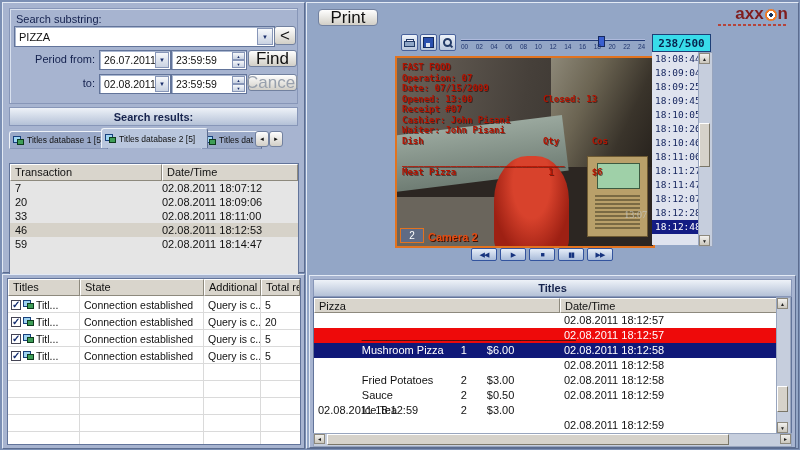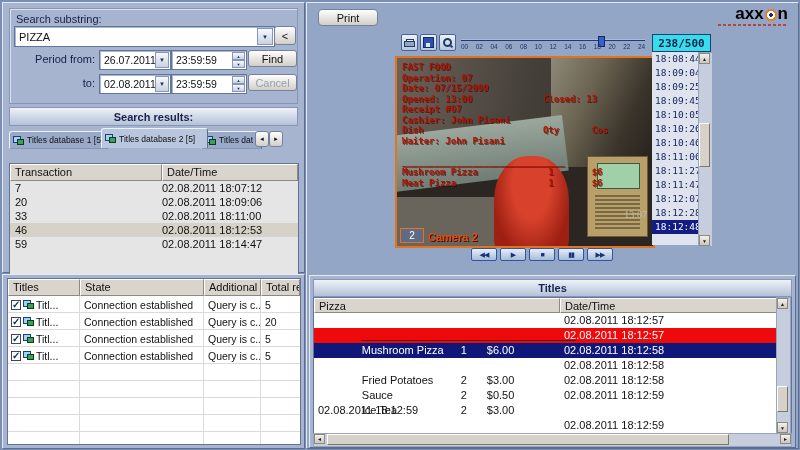--- a/index.html
+++ b/index.html
@@ -14,21 +14,21 @@
   .groupbox{position:absolute;left:6px;top:5px;width:287px;height:94px;border:1px solid #8796b8;box-shadow:inset 1px 1px 0 #d9e1ef}
   .lbl{position:absolute;color:#13204d;white-space:nowrap}
   .field{position:absolute;background:#fff;border:1px solid #62749a;box-shadow:inset 1px 1px 0 #aab7d0;
          display:flex;align-items:center;padding-left:4px;overflow:hidden}
   .drop-btn{position:absolute;right:1px;top:1px;bottom:1px;width:16px;background:linear-gradient(#f6f8fb,#c9d2e2);
             border:1px solid #8796b8;display:flex;align-items:center;justify-content:center;font-size:6px;color:#1b2f6b;padding:0}
   .spin{position:absolute;right:1px;top:1px;bottom:1px;width:13px;display:flex;flex-direction:column}
   .spin span{flex:1;background:linear-gradient(#f6f8fb,#c9d2e2);border:1px solid #8796b8;font-size:4px;color:#1b2f6b;
              display:flex;align-items:center;justify-content:center}
   .btn3d{position:absolute;background:linear-gradient(#fefefe,#d2cfc7);border:1px solid #72819f;border-radius:3px;
-         display:flex;align-items:center;justify-content:center;color:#111;font-size:11px}
+         display:flex;align-items:center;justify-content:center;color:#111;font-size:17px}
   .btn3d.disabled{color:#98a0ad}
   .hdr-bar{position:absolute;background:linear-gradient(#eef2f8,#b4c1d7);border:1px solid #8796b8;
            display:flex;align-items:center;justify-content:center;font-weight:bold;color:#16234d}
 
   
   .tab{position:absolute;display:flex;align-items:center;gap:3px;padding:0 3px;font-size:8.5px;white-space:nowrap;
        overflow:hidden;border:1px solid;border-color:#eef2f8 #5c6d90 #8796b8 #eef2f8;border-radius:3px 3px 0 0;color:#111}
   .tab.active{background:#b9c6dd;top:125px;height:19px;z-index:2;border-bottom:none}
   .tab.inactive{background:#9aa9c8;top:128px;height:16px}
   .db-icon{width:11px;height:9px;position:relative;flex:none}
@@ -58,21 +58,21 @@
   .cn-row{display:flex;height:17px;align-items:center;font-size:10.5px}
   .cn-row span{overflow:hidden;white-space:nowrap;box-sizing:border-box}
   .cn-first{display:flex;align-items:center}
   .cbx{width:10px;height:10px;background:#fff;border:1px solid #445;margin:0 2px 0 3px;position:relative;flex:none;
        font-size:10px;line-height:8px;color:#102a6e;font-weight:bold;text-align:center}
   .cn-row .cw2,.cn-row .cw3,.cn-row .cw4{padding-left:4px}
 
   
   #print-btn{left:11px;top:6px;width:60px;height:17px;border-radius:4px}
   #logo{position:absolute;right:10px;top:3px;width:70px}
-  .logo-word{font-size:17px;font-weight:bold;color:#000000;display:flex;align-items:center;line-height:16px;justify-content:flex-end}
+  .logo-word{font-size:17px;font-weight:bold;color:#7f1d1d;display:flex;align-items:center;line-height:16px;justify-content:flex-end}
   .logo-eye{width:12px;height:12px;border-radius:50%;margin:2px 1px 0;flex:none;
             background:radial-gradient(circle at 50% 50%, #163058 0 2px, #fff 2px 4px, #f07a22 4px 6px, #c8571b 6px)}
   .logo-tag{height:2px;margin-top:2px;background:repeating-linear-gradient(90deg,#b5443a 0 3px,transparent 3px 5px)}
 
   
   .tool-btn{position:absolute;width:17px;height:17px;top:31px;background:linear-gradient(#eef3fa,#b9c7dd);
             border:1px solid #49629c;border-radius:2px;display:flex;align-items:center;justify-content:center;padding:0}
   .ic-print{width:11px;height:8px;position:relative}
   .ic-print:before{content:"";position:absolute;left:2px;top:0;width:6px;height:3px;background:#eef;border:1px solid #223a66}
   .ic-print:after{content:"";position:absolute;left:0;bottom:0;width:9px;height:4px;background:#8fa6c6;border:1px solid #223a66}
@@ -353,25 +353,24 @@
     <div class="sc sc-red"></div>
     <div class="sc sc-reg"></div>
     <div class="ovl-wrap">
 
     <div class="ovl">FAST FOOD</div>
         <div class="ovl">Operation: 07</div>
         <div class="ovl">Date: 07/15/2009</div>
         <div class="ovl">Opened: 13:00             Closed: 13</div>
         <div class="ovl">Receipt #07</div>
         <div class="ovl">Cashier: John Pisani</div>
+        <div class="ovl">Waiter: John Pisani</div>
         <div class="ovl">Dish                      Qty      Cos</div>
-        <div class="ovl">Waiter: John Pisani</div>
         <div class="ovl"></div>
         <div class="ovl">______________________________</div>
-        <div class="ovl">Mushroom Pizza             1       $6</div>
         <div class="ovl">Meat Pizza                 1       $6</div>
       </div>
     <div class="osd">13:07</div>
     <div class="cam-badge">2</div>
     <div class="cam-label">Camera 2</div>
   </div>
 
   <div id="ts-list">
 
       <div class="ts-row">18:08:44</div>

